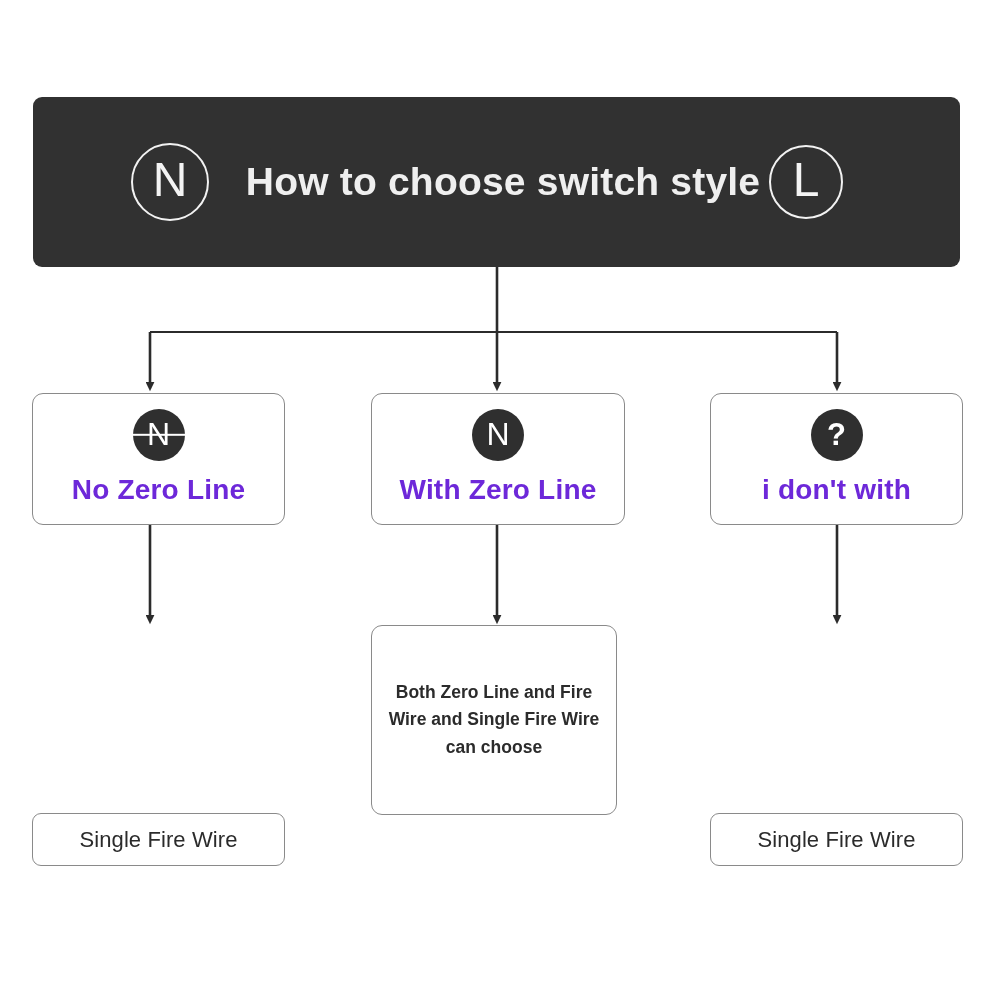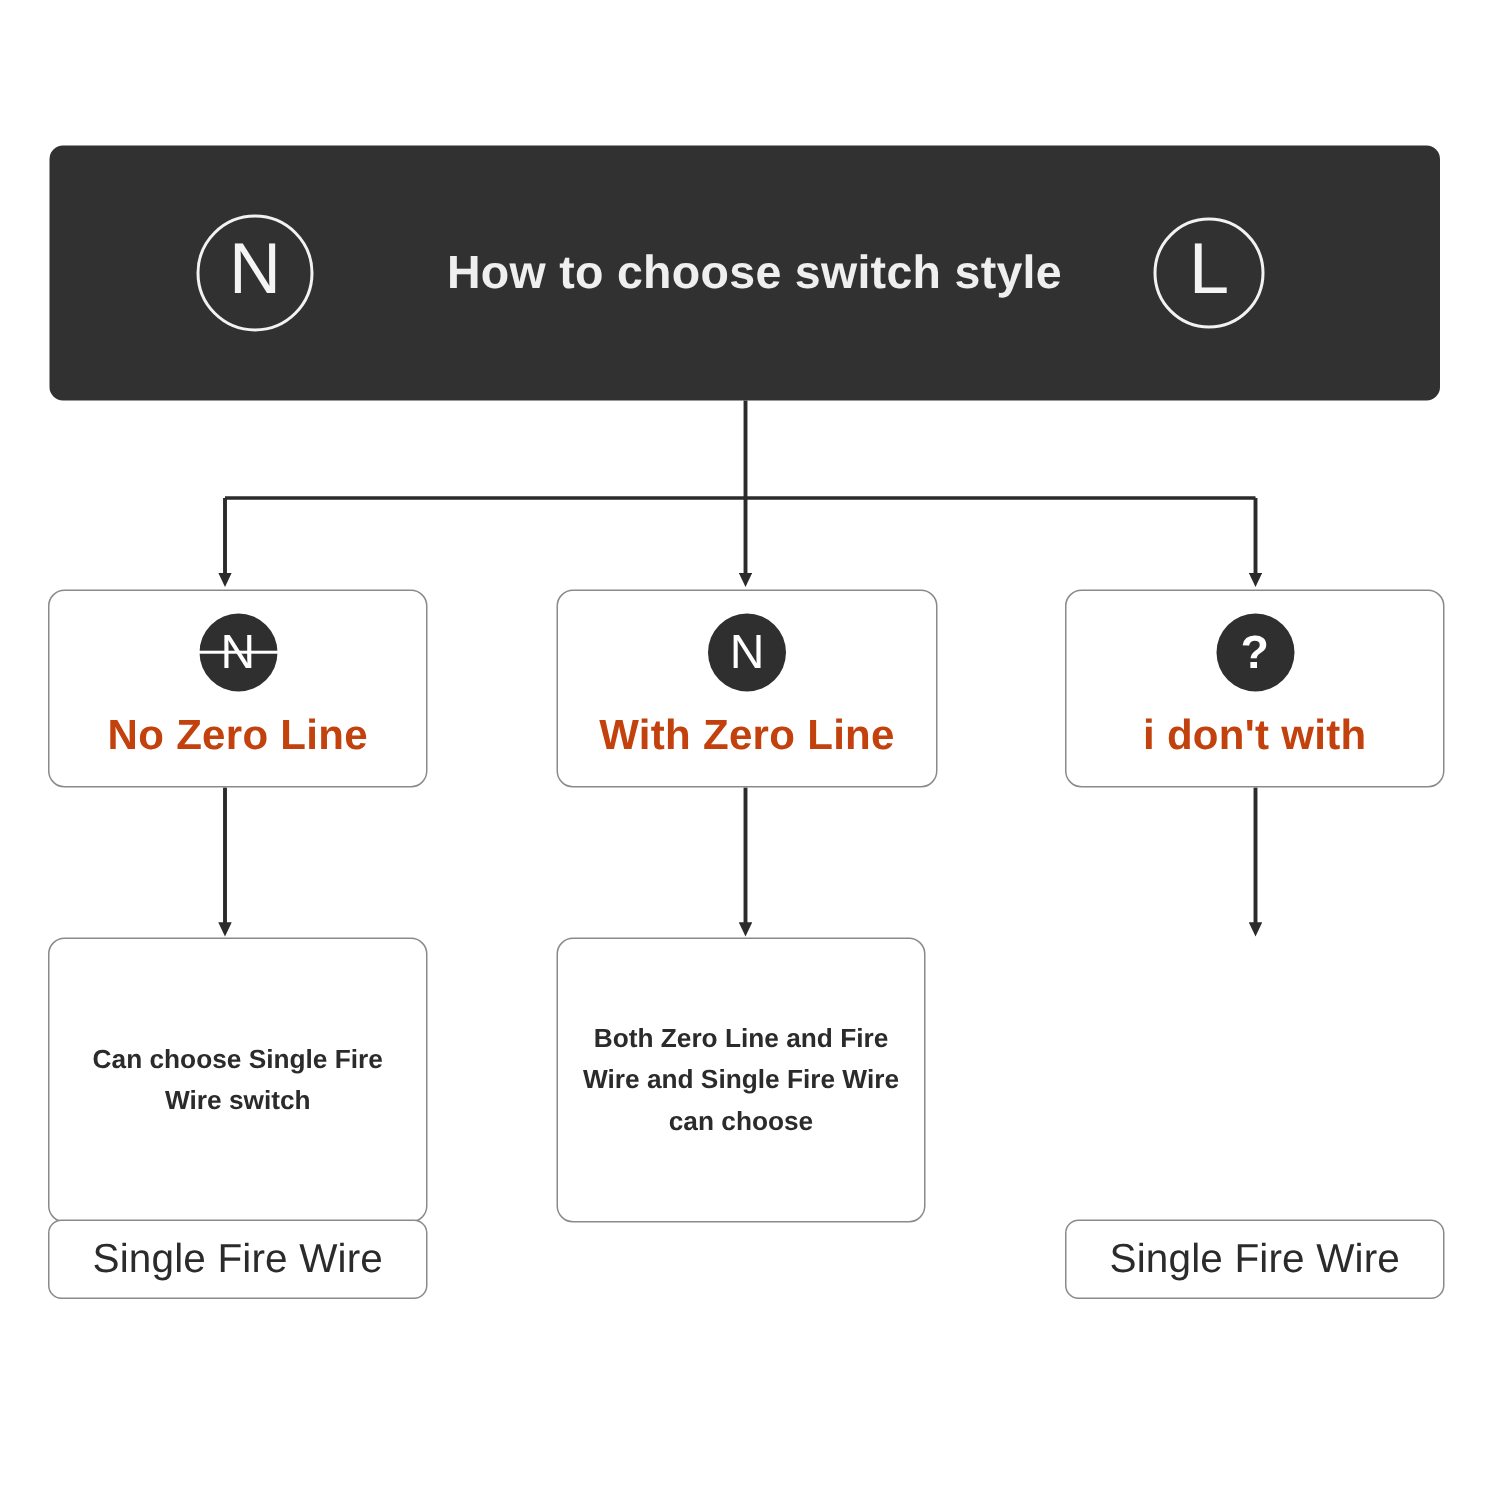--- a/index.html
+++ b/index.html
@@ -80,21 +80,21 @@
   .header-title {
     position: absolute;
     left: 190px;
     top: 0;
     width: 560px;
     height: 170px;
     display: flex;
     align-items: center;
     justify-content: center;
     color: #efefef;
-    font-size: 31px;
+    font-size: 39px;
     font-weight: 700;
     letter-spacing: 0.2px;
     font-family: "Liberation Sans", sans-serif;
     white-space: nowrap;
   }
 
   
   .opt-card {
     position: absolute;
     top: 393px;
@@ -139,21 +139,21 @@
     top: 50%;
     height: 2.4px;
     background: #ffffff;
     transform: translateY(-50%);
   }
 
   .opt-label {
     margin-top: 13px;
     font-size: 28px;
     font-weight: 700;
-    color: #c2410c;
+    color: #6d28d9;
     letter-spacing: 0.2px;
     white-space: nowrap;
     font-family: "Liberation Sans", sans-serif;
   }
 
   
   .res-card {
     position: absolute;
     top: 625px;
     height: 190px;
@@ -189,21 +189,21 @@
     box-sizing: border-box;
     display: flex;
     align-items: center;
     justify-content: center;
   }
   .res-foot.c1 { left: 32px;  width: 253px; }
   .res-foot.c2 { left: 371px; width: 254px; }
   .res-foot.c3 { left: 710px; width: 253px; }
 
   .res-foot-label {
-    font-size: 27px;
+    font-size: 22px;
     font-weight: 400;
     color: #2b2b2b;
     white-space: nowrap;
     letter-spacing: 0.1px;
     font-family: "Liberation Sans", sans-serif;
   }
 </style>
 </head>
 <body>
 
@@ -255,23 +255,20 @@
     <div class="opt-label">With Zero Line</div>
   </div>
 
   <div class="opt-card c3">
     <div class="badge question">
       <span>?</span>
     </div>
     <div class="opt-label">i don't with</div>
   </div>
 
-  <div class="res-card c1">
-    <div class="res-desc">Can choose Single Fire Wire switch</div>
-  </div>
   <div class="res-foot c1">
     <div class="res-foot-label">Single Fire Wire</div>
   </div>
 
   <div class="res-card c2">
     <div class="res-desc">Both Zero Line and Fire Wire and Single Fire Wire can choose</div>
   </div>
 
   <div class="res-foot c3">
     <div class="res-foot-label">Single Fire Wire</div>

